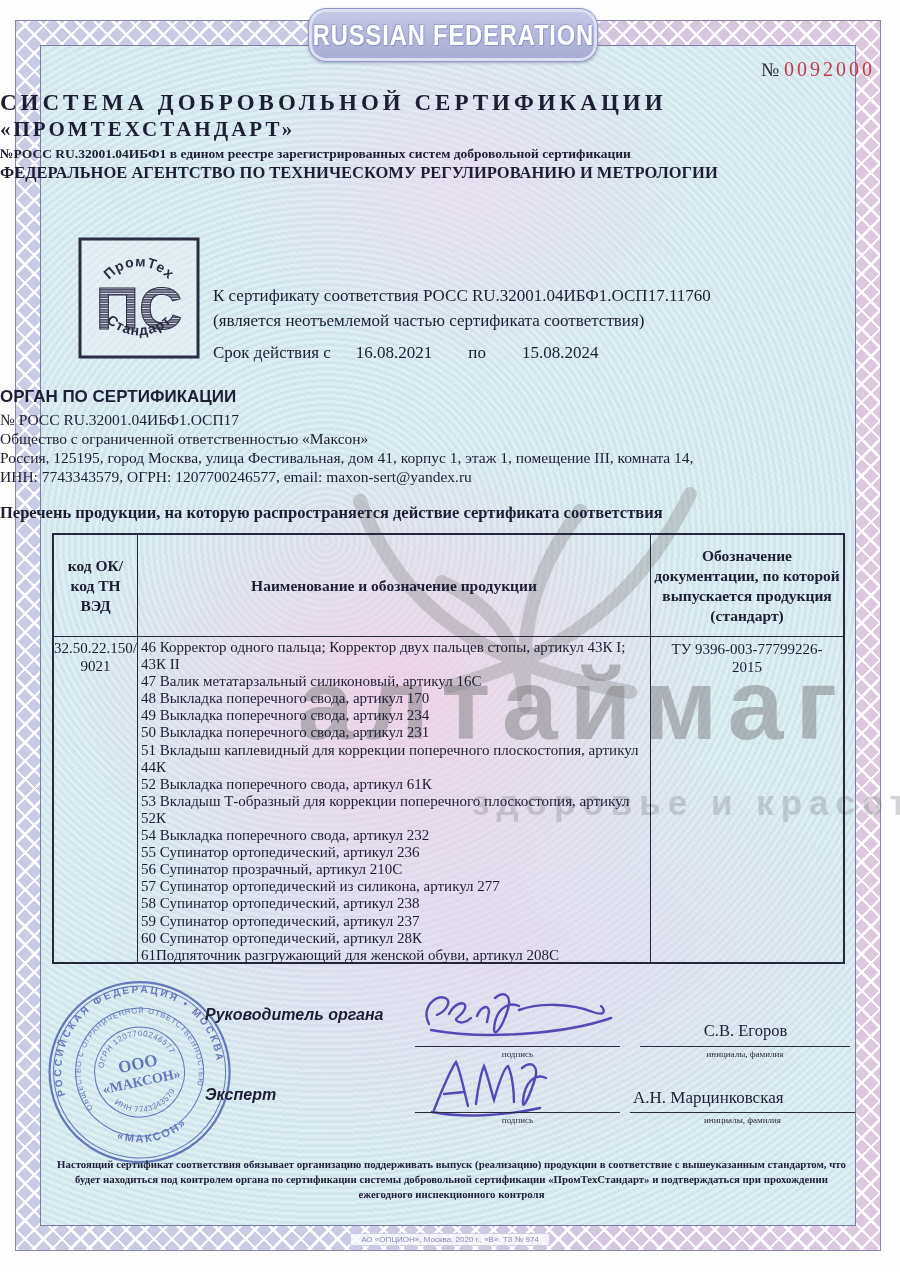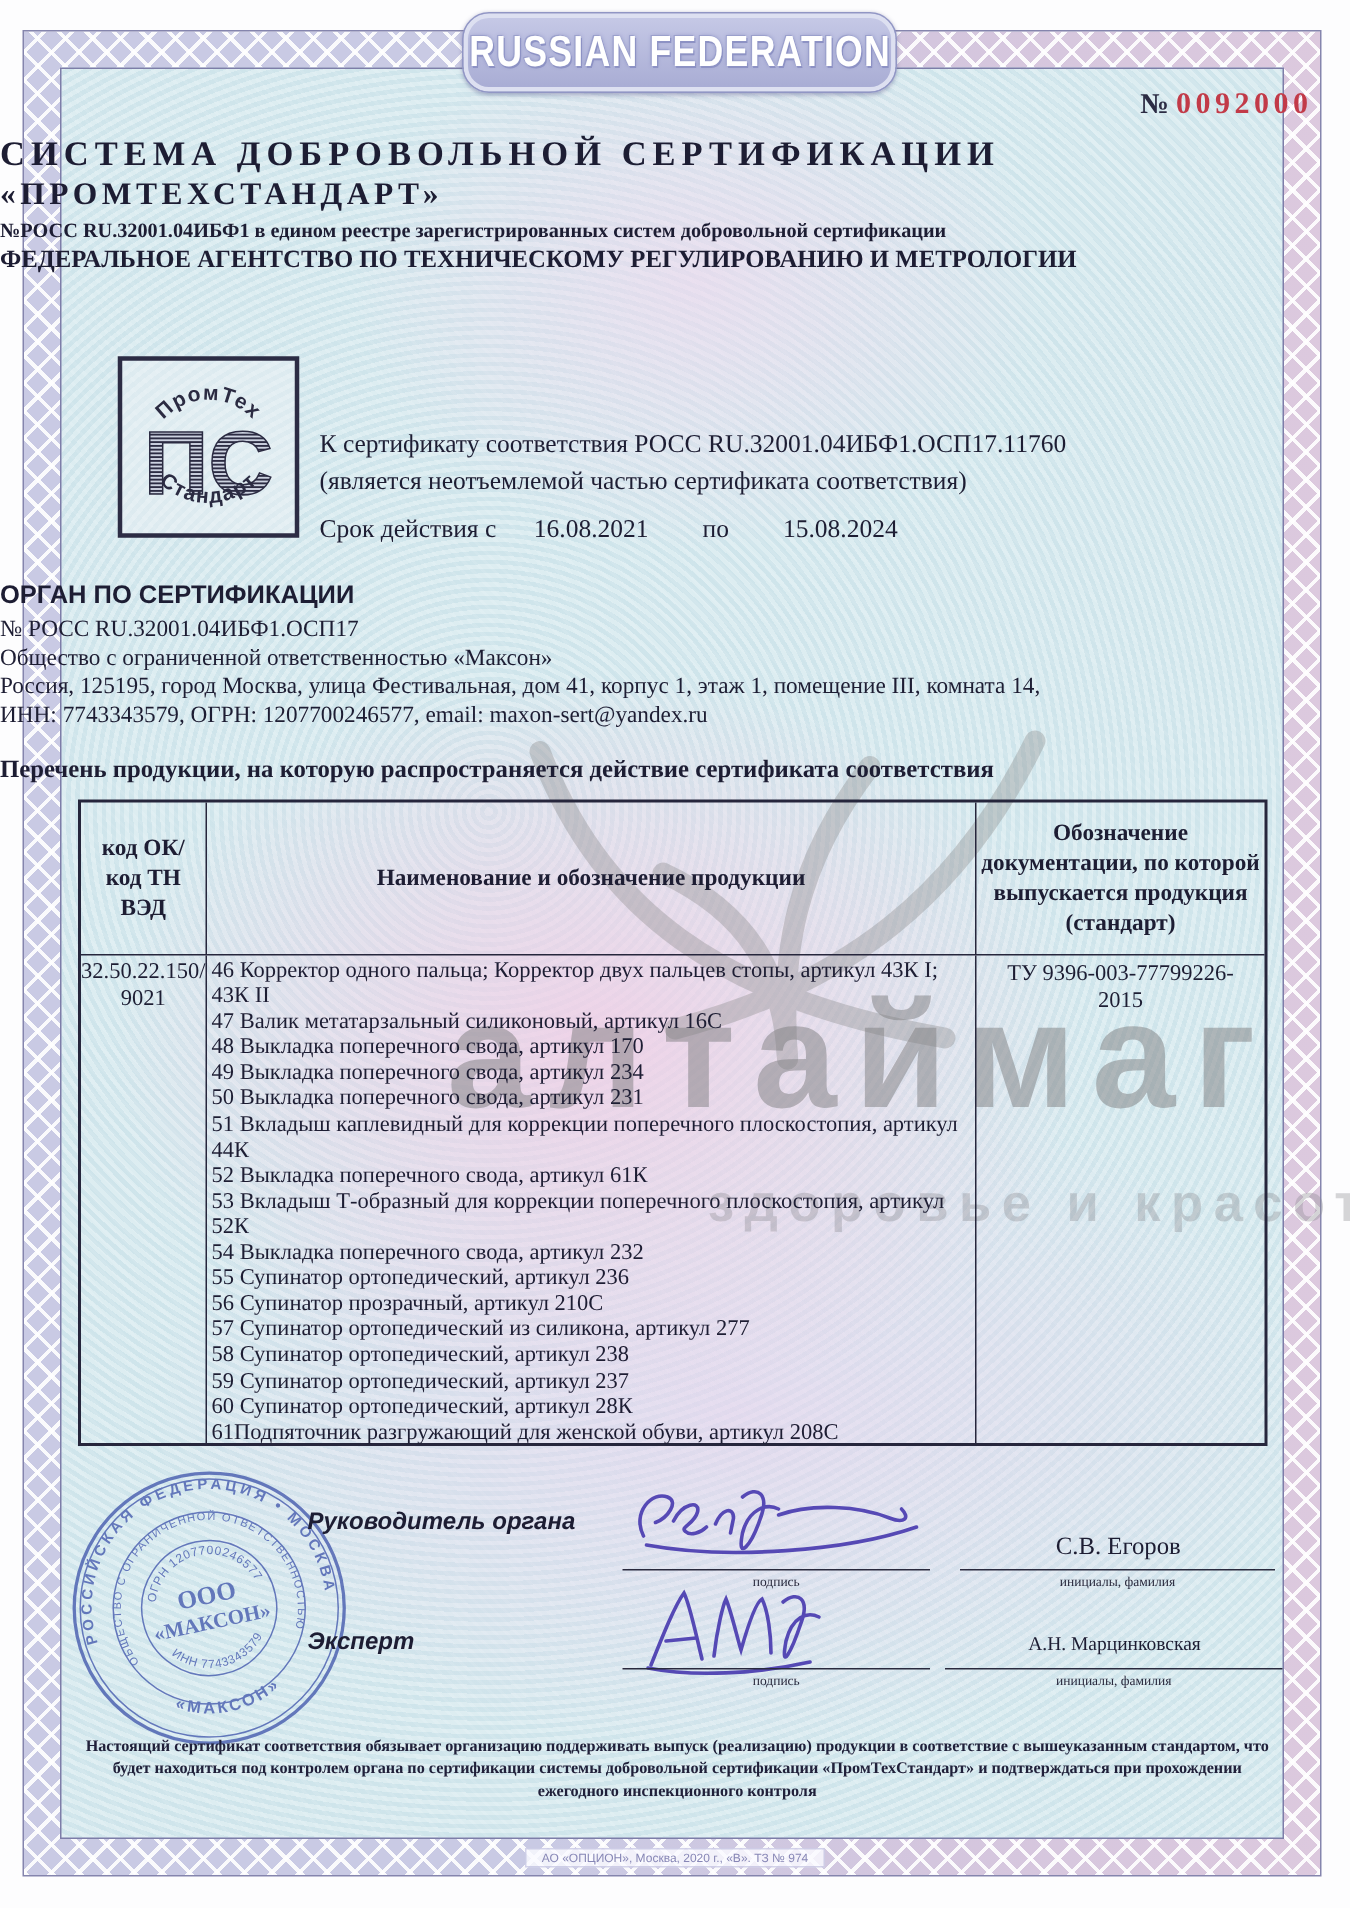--- a/index.html
+++ b/index.html
@@ -39,21 +39,21 @@
     background:linear-gradient(#c7cae7,#a7abd3);
     border:1px solid #9196c4; border-radius:18px;
     box-shadow: inset 0 0 0 3px #dde0f1, 0 1px 3px rgba(90,90,140,.45);
     display:flex; align-items:center; justify-content:center;margin-left:12px;
   }
   .badge span {
     font-family:"Liberation Sans", sans-serif; font-weight:bold; font-size:29px;
     color:#ffffff; letter-spacing:1px; transform:scaleX(.82); white-space:nowrap;
     text-shadow:1px 1px 0 #8d92c4, -1px -1px 0 #9ba0cc, 0 0 3px #8d92c4;
   }
-  .doc-number { left:660px; top:58px; width:215px; text-align:right; font-size:19px; font-weight:bold; color:#2c2c44; }
+  .doc-number { left:660px; top:58px; width:215px; text-align:right; font-size:19px; font-weight:normal; color:#2c2c44; }
   .doc-number .digits { color:#c23a48; letter-spacing:3px; font-size:20px; }
 
   .title1 { top:90px;  font-size:23px; font-weight:bold; letter-spacing:4px; }
   .title2 { top:117px; font-size:21px; font-weight:bold; letter-spacing:3px; }
   .registry { top:146px; font-size:13.5px; font-weight:bold; }
   .agency { top:163px; font-size:16.5px; font-weight:bold; }
 
   .appendix-title { left:230px; top:226px; width:650px; text-align:center;
     font-family:"Liberation Sans", sans-serif; font-weight:bold; font-size:23px; color:#15152a; }
 
@@ -98,21 +98,21 @@
   .role1 { left:205px; top:1006px; } .role2 { left:205px; top:1086px; }
   .role1,.role2 { font-family:"Liberation Sans", sans-serif; font-weight:bold; font-size:16px; z-index:2;font-style:italic; }
   .sig1 { left:415px; top:988px; z-index:2; } .sig2 { left:428px; top:1056px; z-index:2; }
   .sline { height:1px; background:#2a2a3e; z-index:2; }
   .l1a { left:415px; top:1046px; width:205px; } .l1b { left:640px; top:1046px; width:210px; }
   .l2a { left:415px; top:1112px; width:205px; } .l2b { left:630px; top:1112px; width:225px; }
   .caption { font-size:9px; color:#2a2a3e; text-align:center; z-index:2; }
   .cap1a { left:415px; top:1049px; width:205px; } .cap1b { left:640px; top:1049px; width:210px; }
   .cap2a { left:415px; top:1115px; width:205px; } .cap2b { left:630px; top:1115px; width:225px; }
   .name1 { left:648px; top:1021px; width:195px; text-align:center; font-size:16.5px; z-index:2; }
-  .name2 { left:633px; top:1088px; width:220px; text-align:center; font-size:13px; z-index:2; }
+  .name2 { left:633px; top:1088px; width:220px; font-size:17px; z-index:2; }
 
   .stamp { left:40px; top:972px; z-index:1; transform:rotate(-12deg); opacity:.82; }
 
   .disclaimer { left:55px; top:1157px; width:793px; text-align:center;
     font-weight:bold; font-size:10.8px; line-height:15px; color:#20203a; z-index:2; }
 
   .printer-mark { left:0; right:0; top:1228px; text-align:center; z-index:4; }
   .printer-mark span { display:inline-block; font-family:"Liberation Sans", sans-serif; font-size:8px;
     color:#8787b6; background:rgba(250,250,255,.82); border:1px solid rgba(150,150,200,.4); padding:1px 10px; }
 </style>

